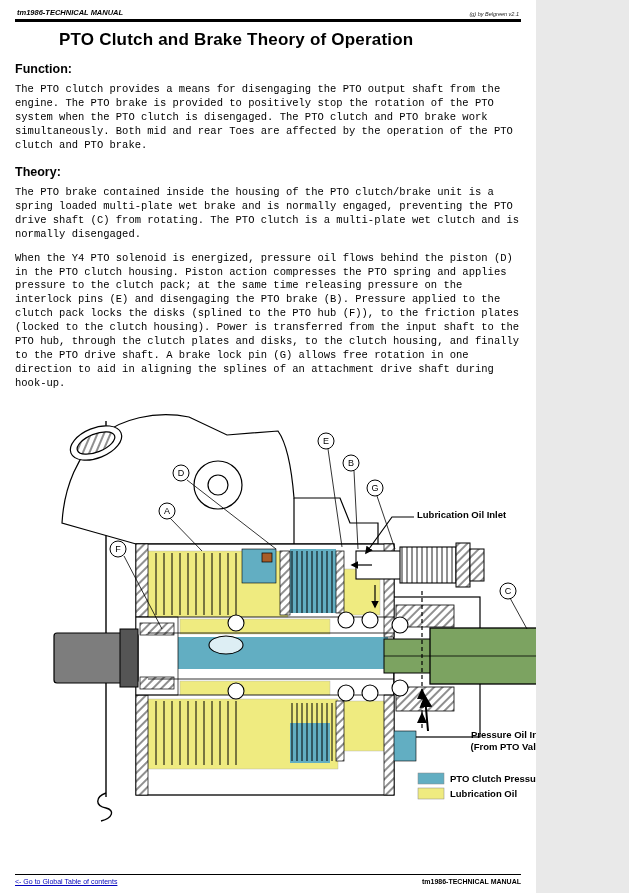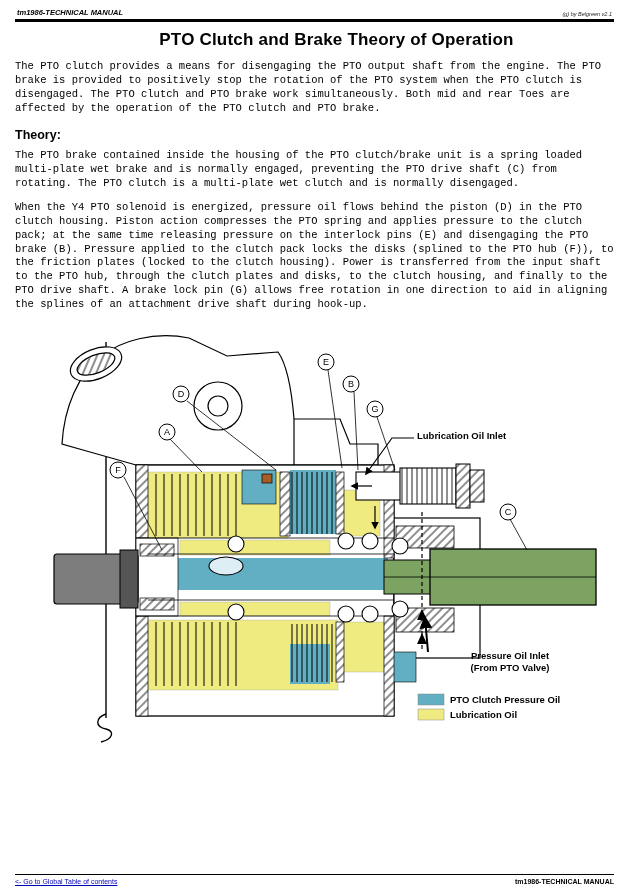--- a/index.html
+++ b/index.html
@@ -1,21 +1,21 @@
 <!DOCTYPE html>
 <html><head>
 <meta charset="utf-8">
 <style>
   html,body{margin:0;padding:0;background:#e9e9e9;}
-  .page{position:relative;width:629px;height:893px;background:#fff;font-family:"Liberation Sans",sans-serif;color:#000;overflow:hidden;box-sizing:border-box;padding:6px 15px;}
+  .page{position:relative;width:536px;height:893px;background:#fff;font-family:"Liberation Sans",sans-serif;color:#000;overflow:hidden;box-sizing:border-box;padding:6px 15px;}
   .hdr{display:flex;justify-content:space-between;align-items:flex-end;padding:2px 2px 1px;}
   .hdr-left{font-size:7.5px;font-weight:bold;font-style:italic;}
   .hdr-right{font-size:5.5px;font-style:italic;color:#222;}
   .rule-thick{border:none;border-top:3px solid #000;margin:1px 0 8px;}
-  h1.title{font-size:17px;margin:2px 0 10px 44px;letter-spacing:.2px;text-align:center;}
+  h1.title{font-size:17px;margin:2px 0 10px 44px;letter-spacing:.2px;}
   h2.sec{font-size:12.5px;margin:12px 0 7px;}
   p.body{font-size:10.5px;line-height:1.33;margin:0 0 10px;max-width:601px;font-family:Liberation Mono, monospace;}
   .diagram{position:relative;width:560px;height:437px;margin:4px 0 0 25px;}
   .diagram svg{position:absolute;inset:0;font-family:"Liberation Sans",sans-serif;}
   .ftr{position:absolute;left:15px;right:15px;bottom:8px;border-top:1.5px solid #000;display:flex;justify-content:space-between;padding-top:3px;}
   .ftr a{font-size:7px;color:#0000bb;text-decoration:underline;}
   .ftr-right{font-size:7px;font-weight:bold;}
 </style>
 </head>
 <body>
@@ -23,20 +23,21 @@
 <div class="page">
 
   <div class="hdr">
     <span class="hdr-left">tm1986-TECHNICAL MANUAL</span>
     <span class="hdr-right">(g) by Belgreen v2.1</span>
   </div>
   <hr class="rule-thick">
 
   <h1 class="title">PTO Clutch and Brake Theory of Operation</h1>
 
+  <h2 class="sec">Function:</h2>
   <p class="body">The PTO clutch provides a means for disengaging the PTO output shaft from the engine. The PTO brake is provided to positively stop the rotation of the PTO system when the PTO clutch is disengaged. The PTO clutch and PTO brake work simultaneously. Both mid and rear Toes are affected by the operation of the PTO clutch and PTO brake.</p>
 
   <h2 class="sec">Theory:</h2>
   <p class="body">The PTO brake contained inside the housing of the PTO clutch/brake unit is a spring loaded multi-plate wet brake and is normally engaged, preventing the PTO drive shaft (C) from rotating. The PTO clutch is a multi-plate wet clutch and is normally disengaged.</p>
   <p class="body">When the Y4 PTO solenoid is energized, pressure oil flows behind the piston (D) in the PTO clutch housing. Piston action compresses the PTO spring and applies pressure to the clutch pack; at the same time releasing pressure on the interlock pins (E) and disengaging the PTO brake (B). Pressure applied to the clutch pack locks the disks (splined to the PTO hub (F)), to the friction plates (locked to the clutch housing). Power is transferred from the input shaft to the PTO hub, through the clutch plates and disks, to the clutch housing, and finally to the PTO drive shaft. A brake lock pin (G) allows free rotation in one direction to aid in aligning the splines of an attachment drive shaft during hook-up.</p>
 
   <div class="diagram">
     <svg viewBox="0 0 560 437" width="560" height="437">
       <defs>
         <pattern id="hatch" width="6" height="6" patternUnits="userSpaceOnUse" patternTransform="rotate(45)">

